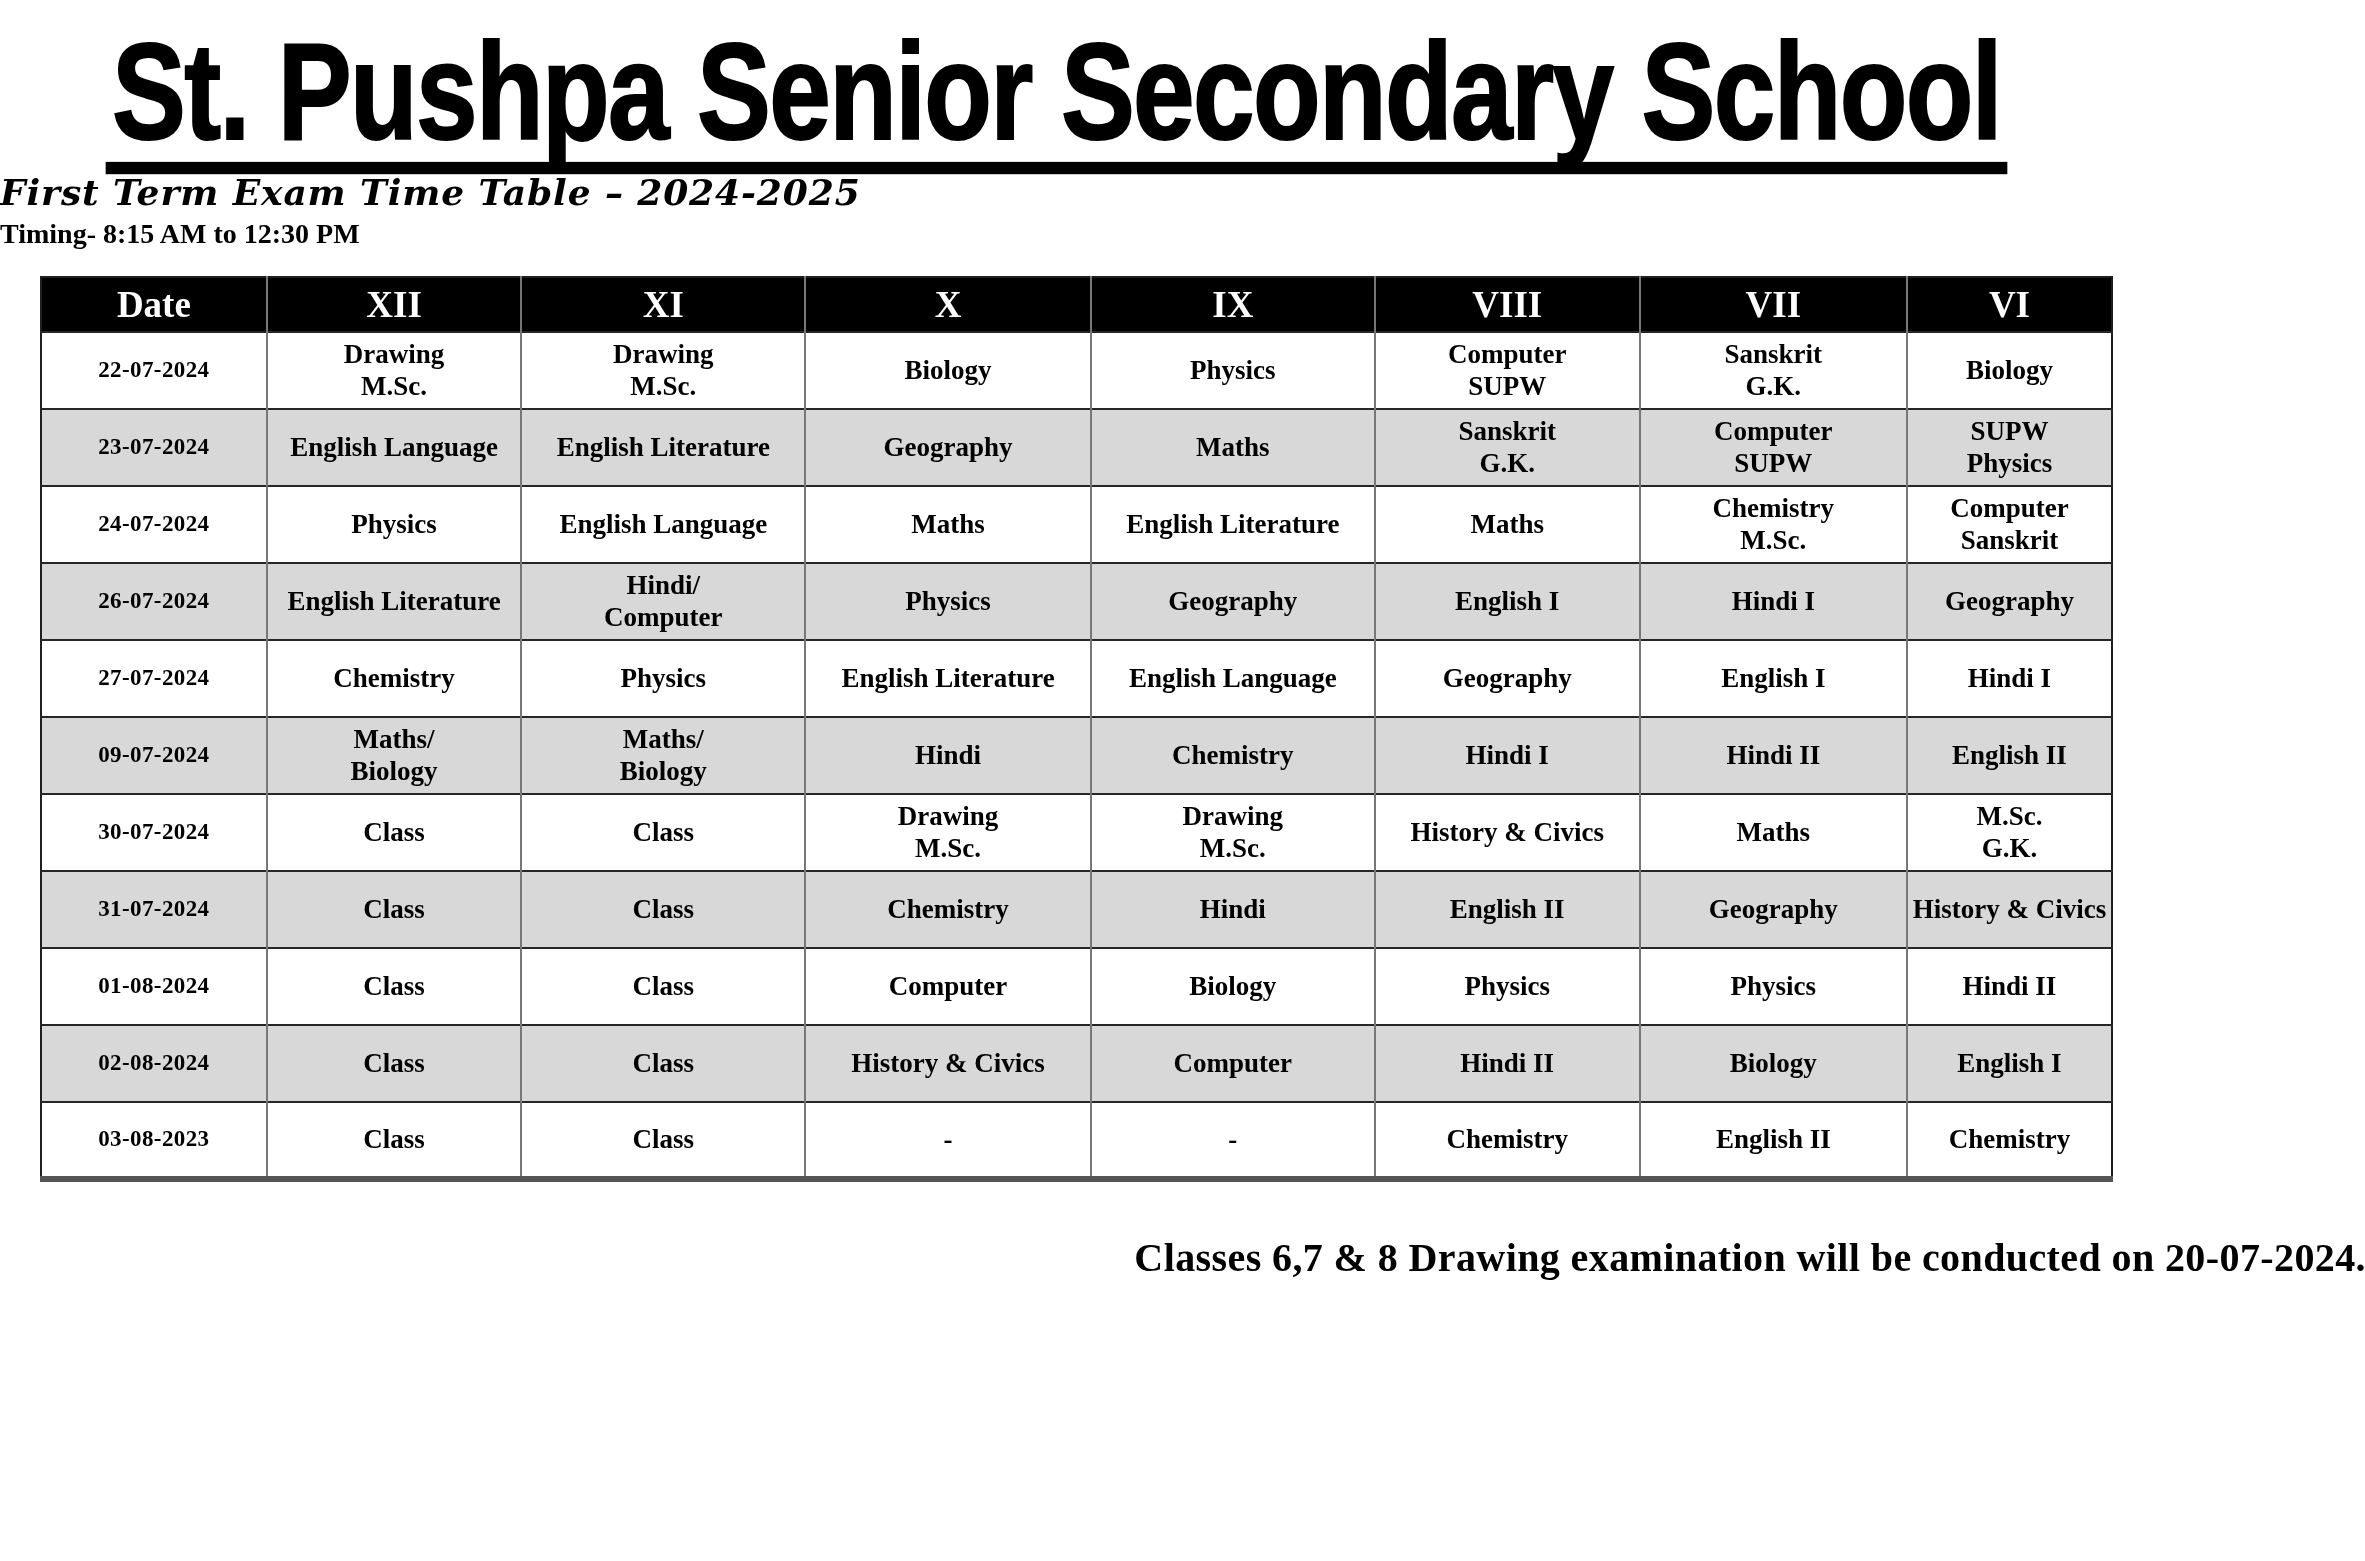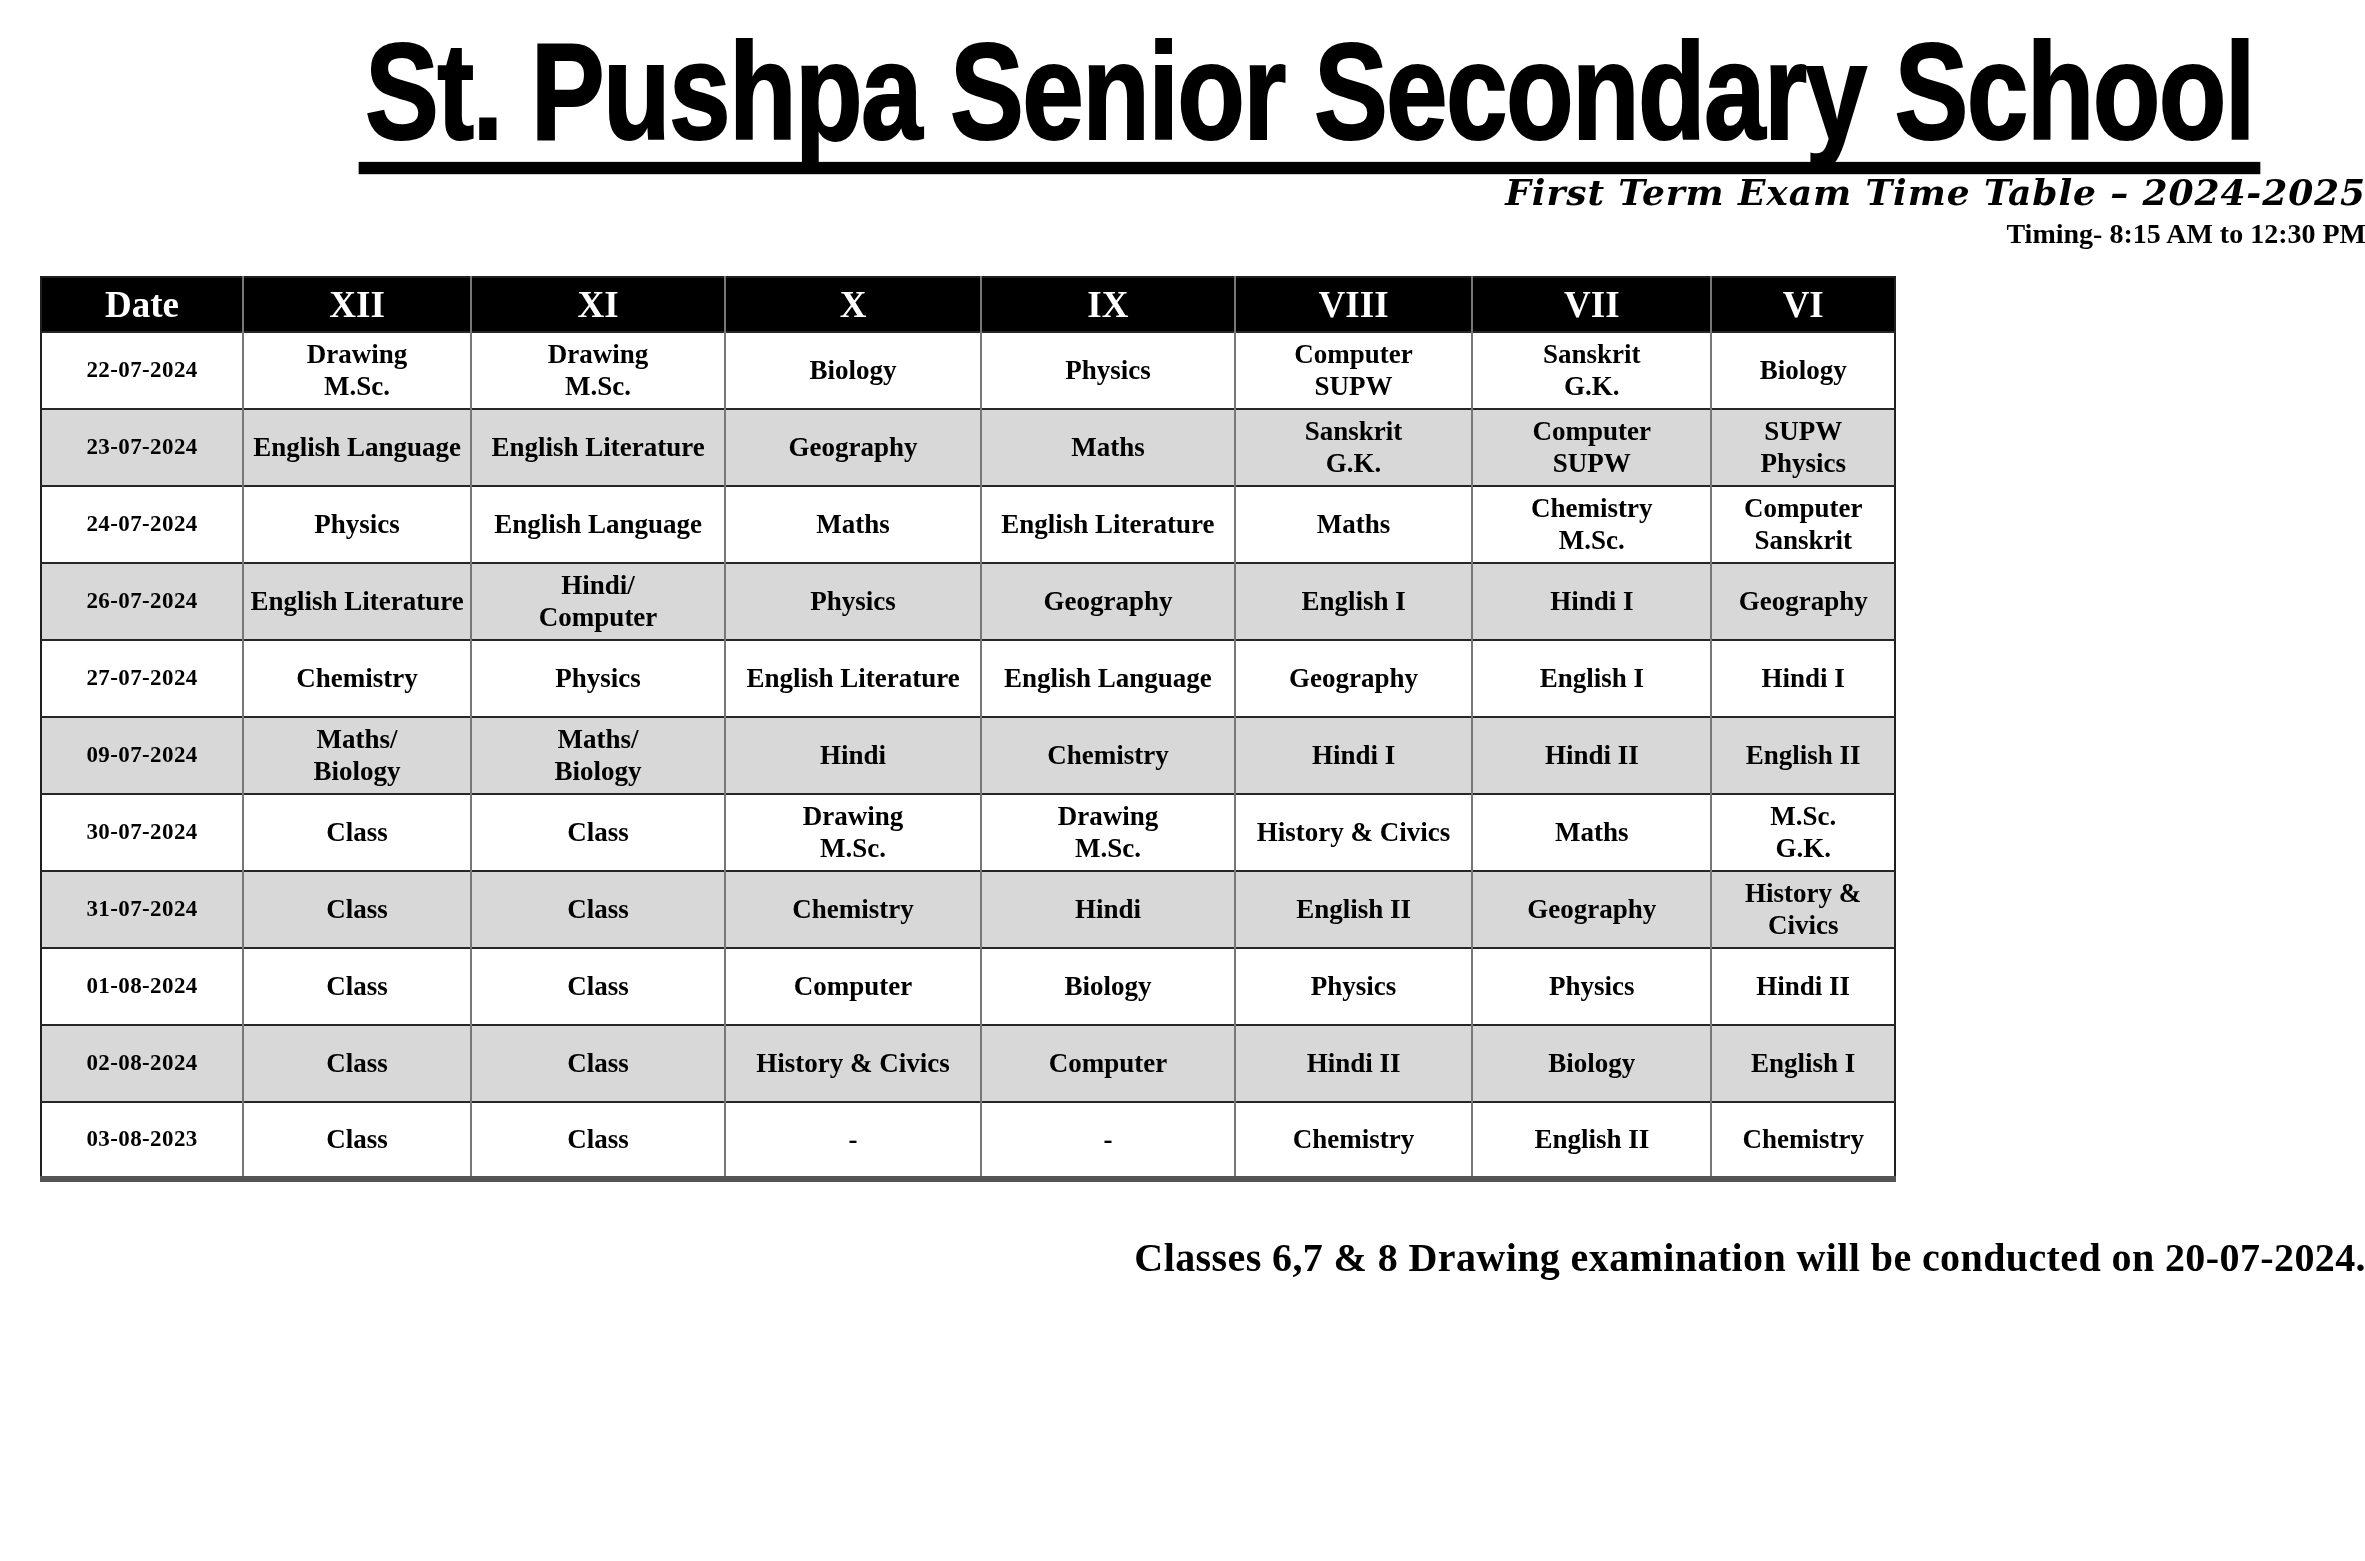--- a/index.html
+++ b/index.html
@@ -6,21 +6,21 @@
     --header-bg:#000000; --header-text:#ffffff;
     --row-bg:#ffffff; --row-alt-bg:#d8d8d8;
     --text:#000000; --grid-line:#777777; --outer-border:#1f1f1f;
   }
   *{box-sizing:border-box;}
   html,body{margin:0;padding:0;}
   body{
     width:2366px;height:1562px;background:#ffffff;color:var(--text);
     font-family:"Liberation Serif",serif;overflow:hidden;
   }
-  .header{width:100%;text-align:right;padding-top:23px;}
+  .header{width:100%;text-align:left;padding-top:23px;}
   .school-title{
     display:inline-block;
     font-family:"Liberation Sans",sans-serif;
     font-weight:bold;
     font-size:123px;
     line-height:1.0;
     letter-spacing:-1.8px;
     -webkit-text-stroke:1.8px #000;
     border-bottom:11.6px solid #000;
     padding:0 7.1px 0.9px 7.1px;
@@ -39,21 +39,21 @@
   }
   .timing{
     margin-top:3.6px;
     font-family:"Liberation Serif",serif;
     font-weight:bold;
     font-size:28px;
     line-height:1.2;
   }
   table.timetable{
     margin:25px 0 0 40px;
-    width:1856px;
+    width:2073px;
     border-collapse:collapse;
     table-layout:fixed;
     border:2.7px solid var(--outer-border);
     border-bottom:6.2px solid #555555;
     padding-left:44px;
   }
   table.timetable th, table.timetable td{
     border-left:2.7px solid var(--grid-line);
     text-align:center;
     vertical-align:middle;

